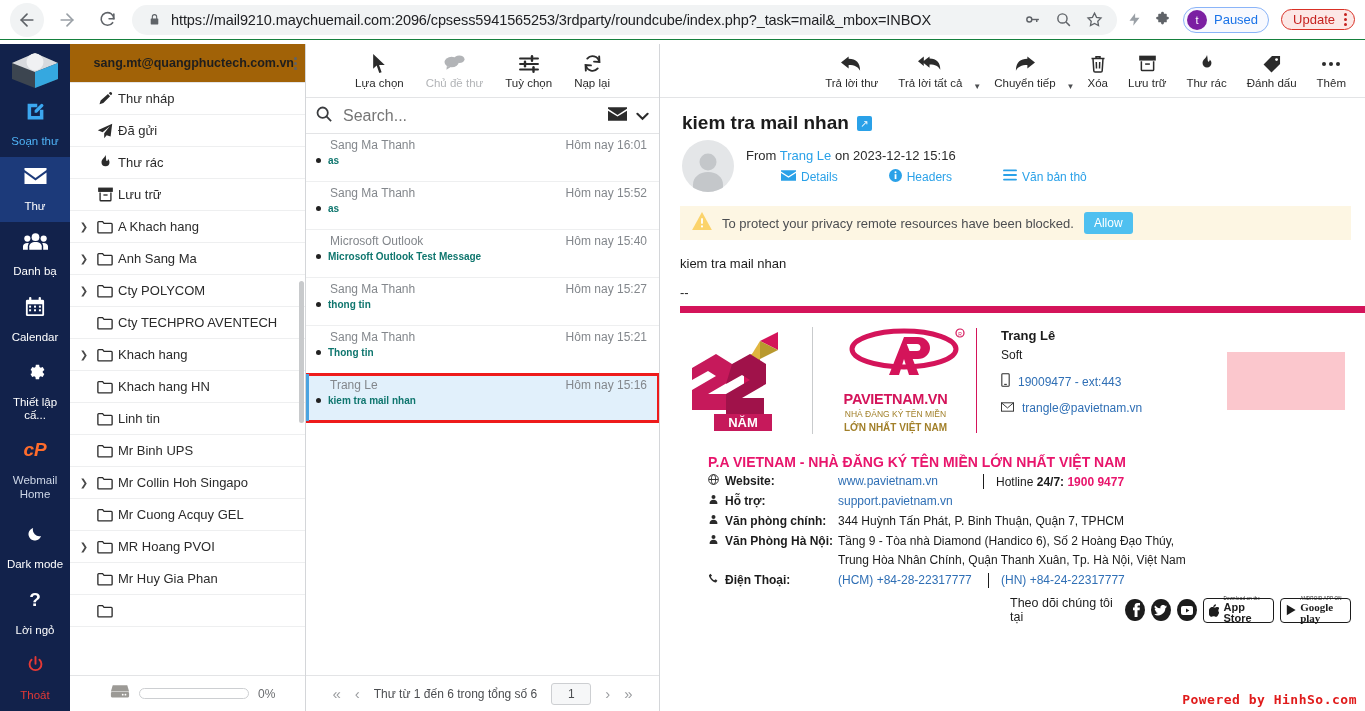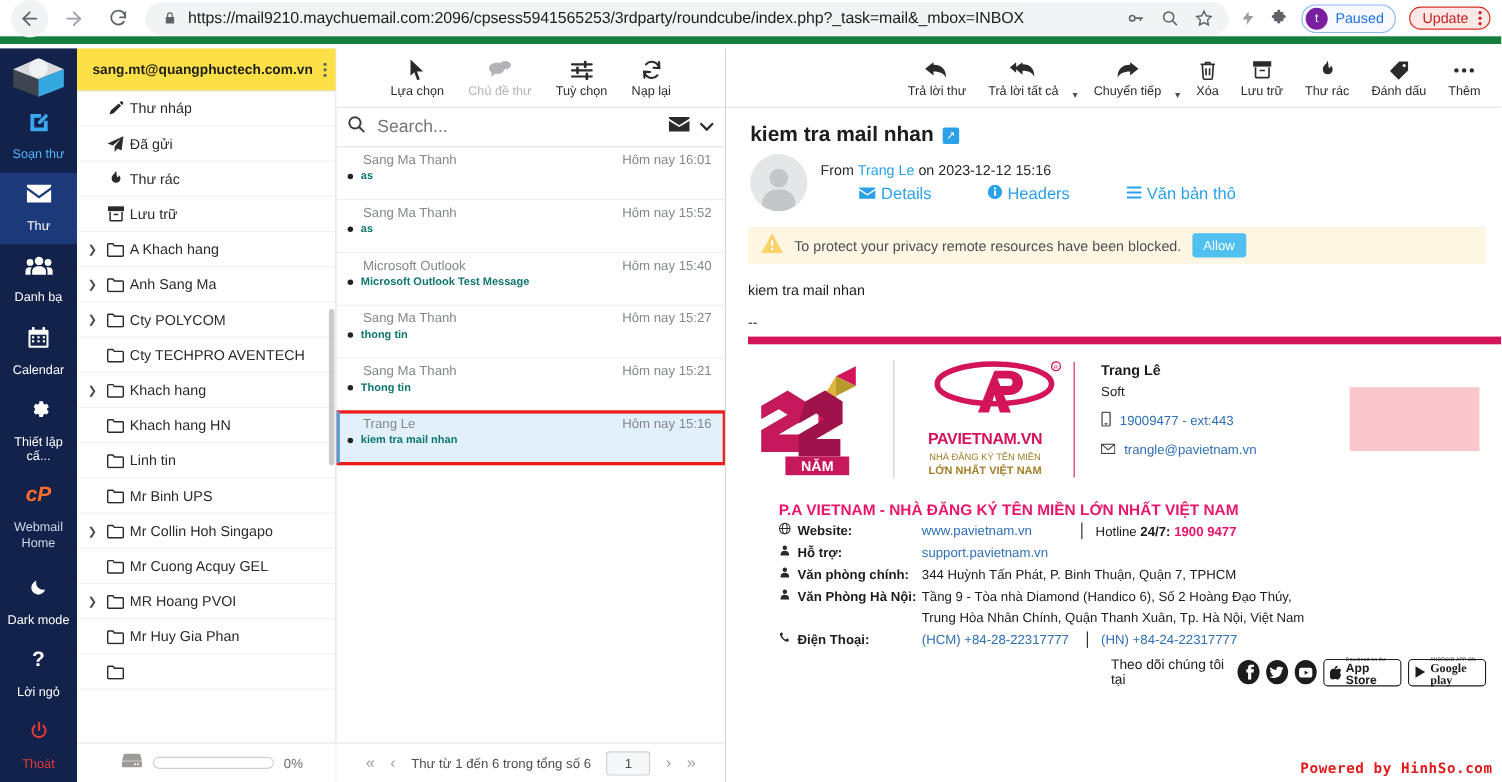--- a/index.html
+++ b/index.html
@@ -10,21 +10,21 @@
     overflow: hidden;
     font-family: "Liberation Sans", sans-serif;
     background: #ffffff;
   }
   .app { position: relative; width: 1365px; height: 711px; }
 
   
   .browser-bar {
     position: absolute; top: 0; left: 0; width: 1365px; height: 40px;
     background: #ffffff; display: flex; align-items: center;
-    border-bottom: 7px solid #15803d;
+    border-bottom: 1px solid #15803d;
   }
   .nav-btn {
     width: 34px; height: 34px; margin-left: 6px;
     display: flex; align-items: center; justify-content: center;
     border-radius: 50%; color: #5f6368; flex: 0 0 auto;
   }
   .nav-btn.back { margin-left: 10px; background: #f1f3f4; }
   .nav-btn svg { display: block; }
   .omnibox {
     flex: 1 1 auto; height: 30px; margin: 0 10px 0 8px;
@@ -86,21 +86,21 @@
   .rail-item.logout .rl { color: #e53935; }
 
   
   .folders {
     position: absolute; top: 44px; left: 70px; width: 236px; height: 667px;
     background: #ffffff; border-right: 1px solid #d4d6d9;
     display: flex; flex-direction: column;
   }
   .folders-head {
     height: 39px; display: flex; align-items: center; padding: 0 8px 0 14px;
-    border-bottom: 1px solid #e3e4e6; background: #fde047;
+    border-bottom: 1px solid #e3e4e6; background: #a16207; text-align: right;
   }
   .acct-email { font-size: 12.5px; font-weight: bold; color: #1e1e1e; flex: 1 1 auto; }
   .folders-list { flex: 1 1 auto; overflow: hidden; position: relative; }
   .folder {
     height: 32px; display: flex; align-items: center;
     border-bottom: 1px solid #eeeff0; font-size: 13px; color: #2b2b2b;
     padding-left: 6px; cursor: pointer; position: relative;
   }
   .folder .arrow { width: 16px; text-align: center; font-size: 10px; color: #4a4a4a; flex: 0 0 16px; }
   .folder .fic { width: 26px; display: flex; align-items: center; justify-content: center; color: #2b2b2b; flex: 0 0 26px; }
@@ -194,21 +194,21 @@
     font-size: 10px; border-radius: 2px;
   }
   .sender-block { display: flex; gap: 12px; align-items: center; margin: 6px 0 0 8px; }
   .avatar {
     width: 52px; height: 52px; border-radius: 50%; background: #e4e6e8;
     display: flex; align-items: flex-end; justify-content: center; overflow: hidden; flex: 0 0 52px;
   }
   .sender-meta .l1 { font-size: 13px; color: #2b2b2b; margin-bottom: 6px; }
   .sender-meta .l1 a { color: #2aa1e8; text-decoration: none; }
   .sender-links { display: flex; gap: 16px; align-items: center; }
-  .slink { display: flex; align-items: center; gap: 5px; font-size: 15px; color: #2aa1e8; cursor: pointer; padding-left: 35px; }
+  .slink { display: flex; align-items: center; gap: 5px; font-size: 12px; color: #2aa1e8; cursor: pointer; padding-left: 35px; }
   .warn-bar {
     margin: 14px 0 0 6px; background: #fdf6e3; height: 34px;
     display: flex; align-items: center; gap: 10px; padding: 0 12px;
   }
   .warn-text { font-size: 13px; color: #4c4e51; }
   .allow-btn {
     background: #4fc0f0; color: #fff; font-size: 12px;
     padding: 4px 10px; border-radius: 3px; border: none; cursor: pointer;
     font-family: "Liberation Sans", sans-serif;
   }

